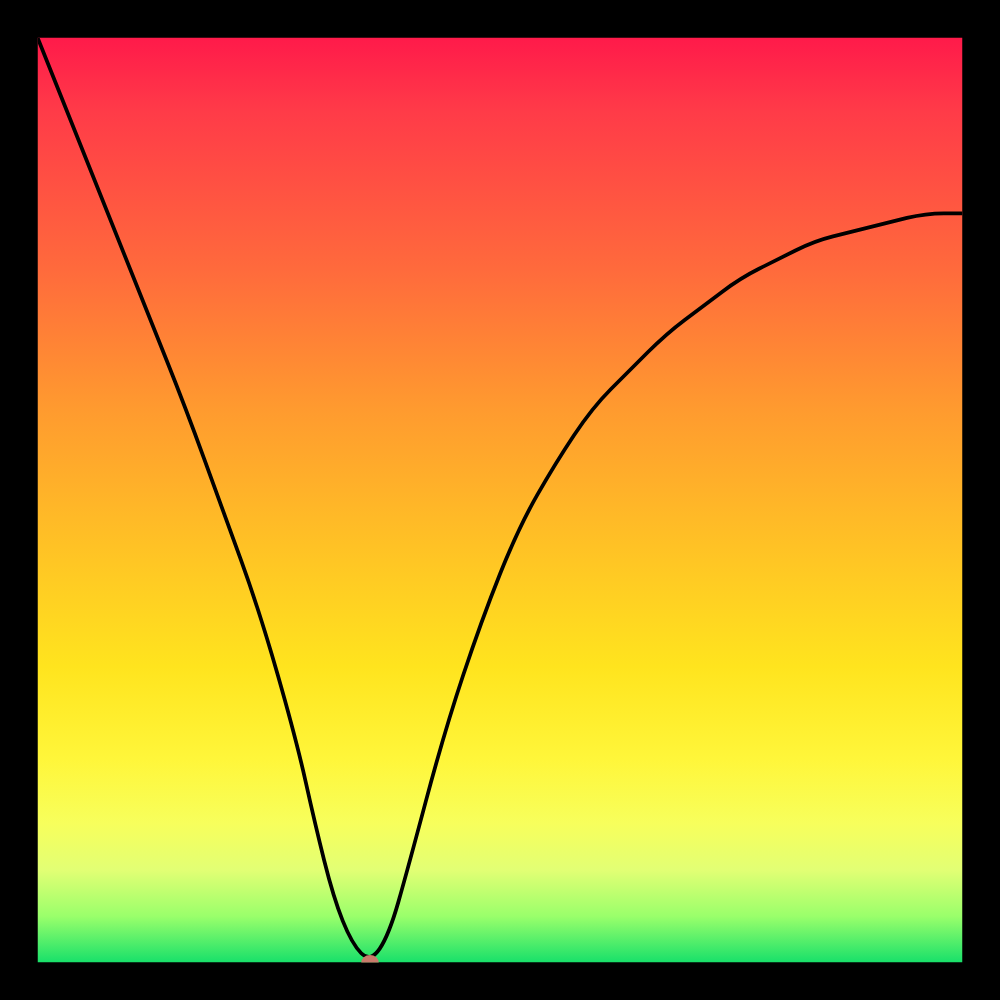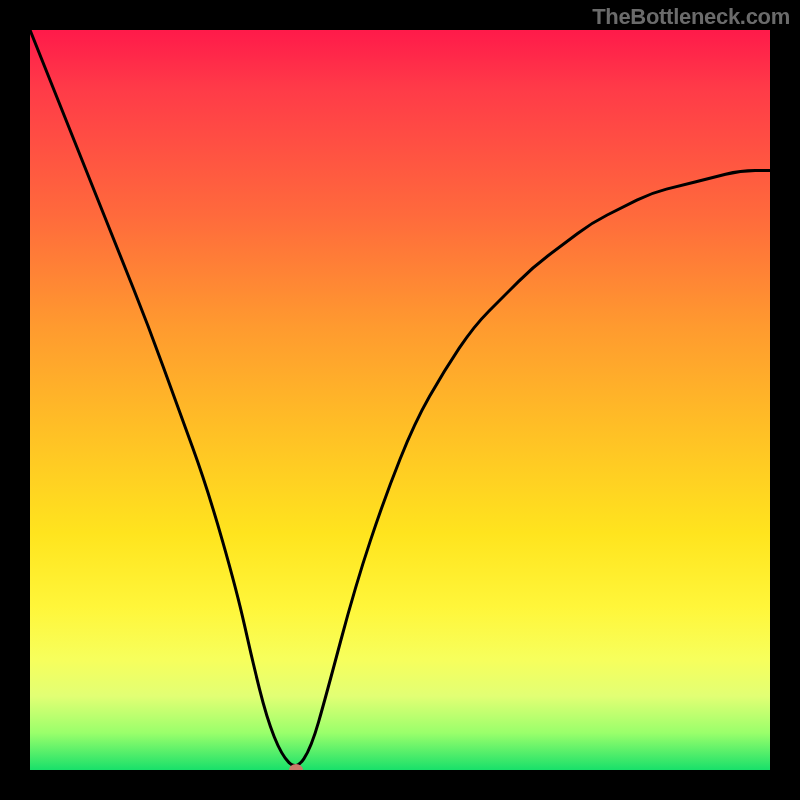--- a/index.html
+++ b/index.html
@@ -64,21 +64,20 @@
     width: 14px;
     height: 12px;
     border-radius: 50% / 50%;
     background: #c97a6a;
   }
 </style>
 </head>
 <body>
 
 <div class="outer">
-  <div class="watermark">TheBottleneck.com</div>
 
   <div class="plot">
     <div class="gradient"></div>
 
     <svg class="curve" viewBox="0 0 740 740" preserveAspectRatio="none">
       <path id="curve-path" d="M 0.0 0.0 Q 0.0 0.0 14.8 37.0 Q 29.6 74.0 44.4 111.0 Q 59.2 148.0 74.0 185.0 Q 88.8 222.0 103.6 259.0 Q 118.4 296.0 133.2 336.7 Q 148.0 377.4 162.8 418.1 Q 177.6 458.8 192.4 510.6 Q 207.2 562.4 214.6 595.7 Q 222.0 629.0 229.4 658.6 Q 236.8 688.2 244.2 706.7 Q 251.6 725.2 259.0 732.6 Q 266.4 740.0 273.8 728.9 Q 281.2 717.8 288.6 691.9 Q 296.0 666.0 310.8 610.5 Q 325.6 555.0 340.4 510.6 Q 355.2 466.2 370.0 429.2 Q 384.8 392.2 399.6 366.3 Q 414.4 340.4 429.2 318.2 Q 444.0 296.0 458.8 281.2 Q 473.6 266.4 488.4 251.6 Q 503.2 236.8 518.0 225.7 Q 532.8 214.6 547.6 203.5 Q 562.4 192.4 577.2 185.0 Q 592.0 177.6 606.8 170.2 Q 621.6 162.8 636.4 159.1 Q 651.2 155.4 666.0 151.7 Q 680.8 148.0 695.6 144.3 Q 710.4 140.6 725.2 140.6 T 740.0 140.6" fill="none" stroke="#000000" stroke-width="3" stroke-linecap="round" stroke-linejoin="round"></path>
     </svg>
 
     <div class="dot" id="min-dot" style="left: 259.4px; top: 734px; background: rgb(201, 122, 106);"></div>
   </div>

